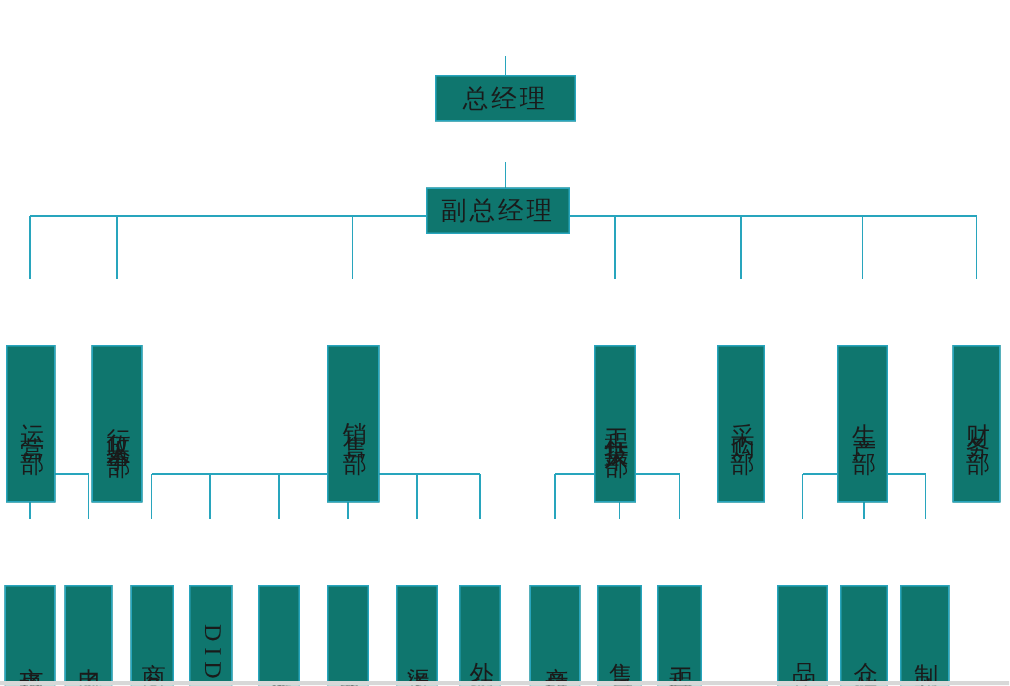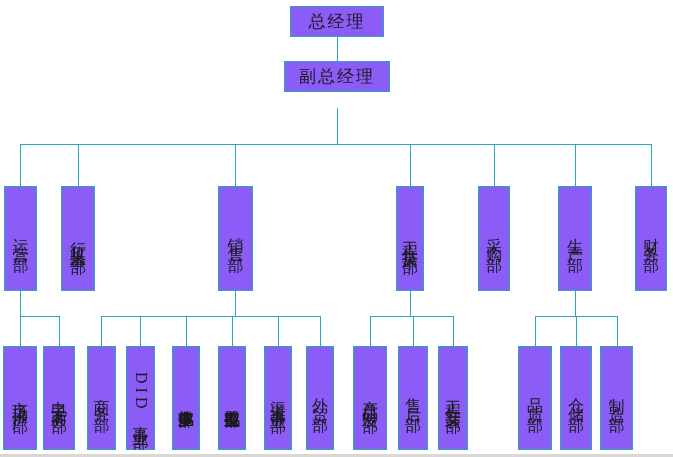--- a/index.html
+++ b/index.html
@@ -14,24 +14,25 @@
     background:#fff;
     overflow:hidden;
     font-family:"Liberation Serif","DejaVu Serif",serif;
   }
   .lines{position:absolute;left:0;top:0;}
   .lines line{stroke:var(--accent);stroke-width:1;shape-rendering:crispEdges;}
   .node{
     position:absolute;
     box-sizing:border-box;
     border:1px solid var(--accent);
-    background:#8b5cf6;
+    background:#0f766e;
     color:var(--ink);
     display:flex;align-items:center;justify-content:center;
     text-align:center;
+    margin-top:44px;
   }
   .node.h{font-size:17px;letter-spacing:2px;line-height:1;}
   .node.v{
     writing-mode:vertical-rl;
     text-orientation:mixed;
     font-size:16px;
     letter-spacing:4px;
     line-height:1;
   }
   .node.v.loose{letter-spacing:9px;}
@@ -82,21 +83,21 @@
     <line x1="320" y1="316" x2="320" y2="346"></line>
     <line x1="370" y1="316" x2="370" y2="346"></line>
     <line x1="413" y1="316" x2="413" y2="346"></line>
     <line x1="453" y1="316" x2="453" y2="346"></line>
     <line x1="535" y1="316" x2="535" y2="346"></line>
     <line x1="576" y1="316" x2="576" y2="346"></line>
     <line x1="617" y1="316" x2="617" y2="346"></line>
   </svg>
 
   <div class="node h" style="left:290px;top:6px;width:94px;height:31px">总经理</div>
-  <div class="node h" style="left:284px;top:61px;width:106px;height:31px">副总经理</div>
+  <div class="node h" style="left:284px;top:81px;width:96px;height:31px">副总经理</div>
 
   <div class="node v loose" style="left:4px;top:186px;width:33px;height:105px">运营部</div>
   <div class="node v" style="left:61px;top:186px;width:34px;height:105px">行政人事部</div>
   <div class="node v loose" style="left:218px;top:186px;width:35px;height:105px">销售部</div>
   <div class="node v" style="left:396px;top:186px;width:28px;height:105px">工程技术部</div>
   <div class="node v loose" style="left:478px;top:186px;width:32px;height:105px">采购部</div>
   <div class="node v loose" style="left:558px;top:186px;width:34px;height:105px">生产部</div>
   <div class="node v loose" style="left:635px;top:186px;width:32px;height:105px">财务部</div>
 
   <div class="node v" style="left:3px;top:346px;width:34px;height:104px">市场推广部</div>

